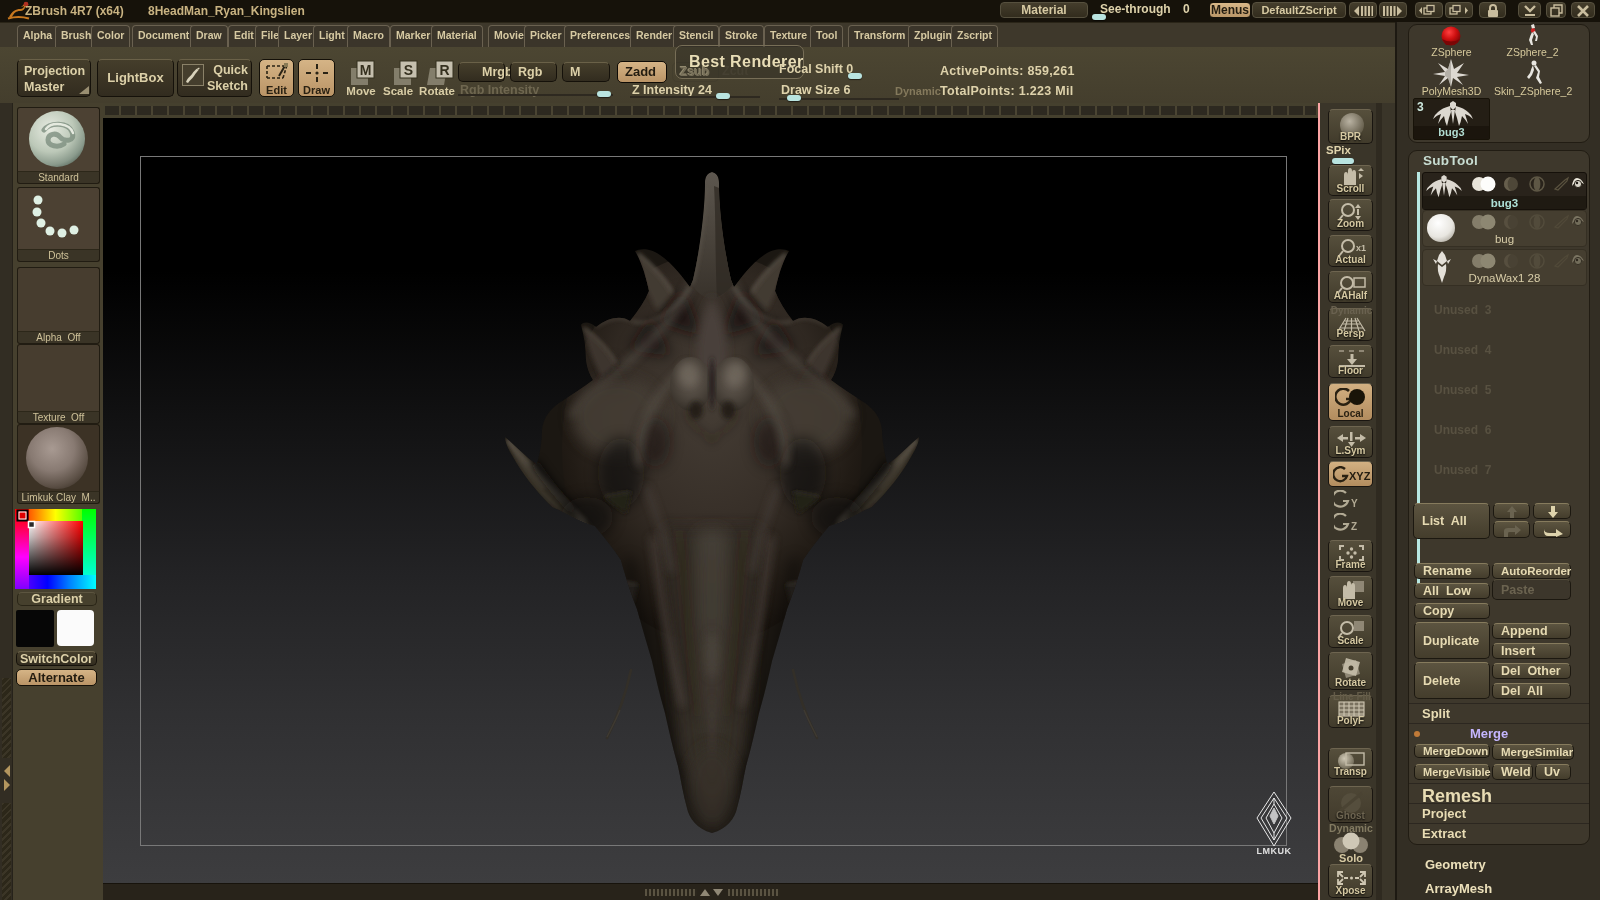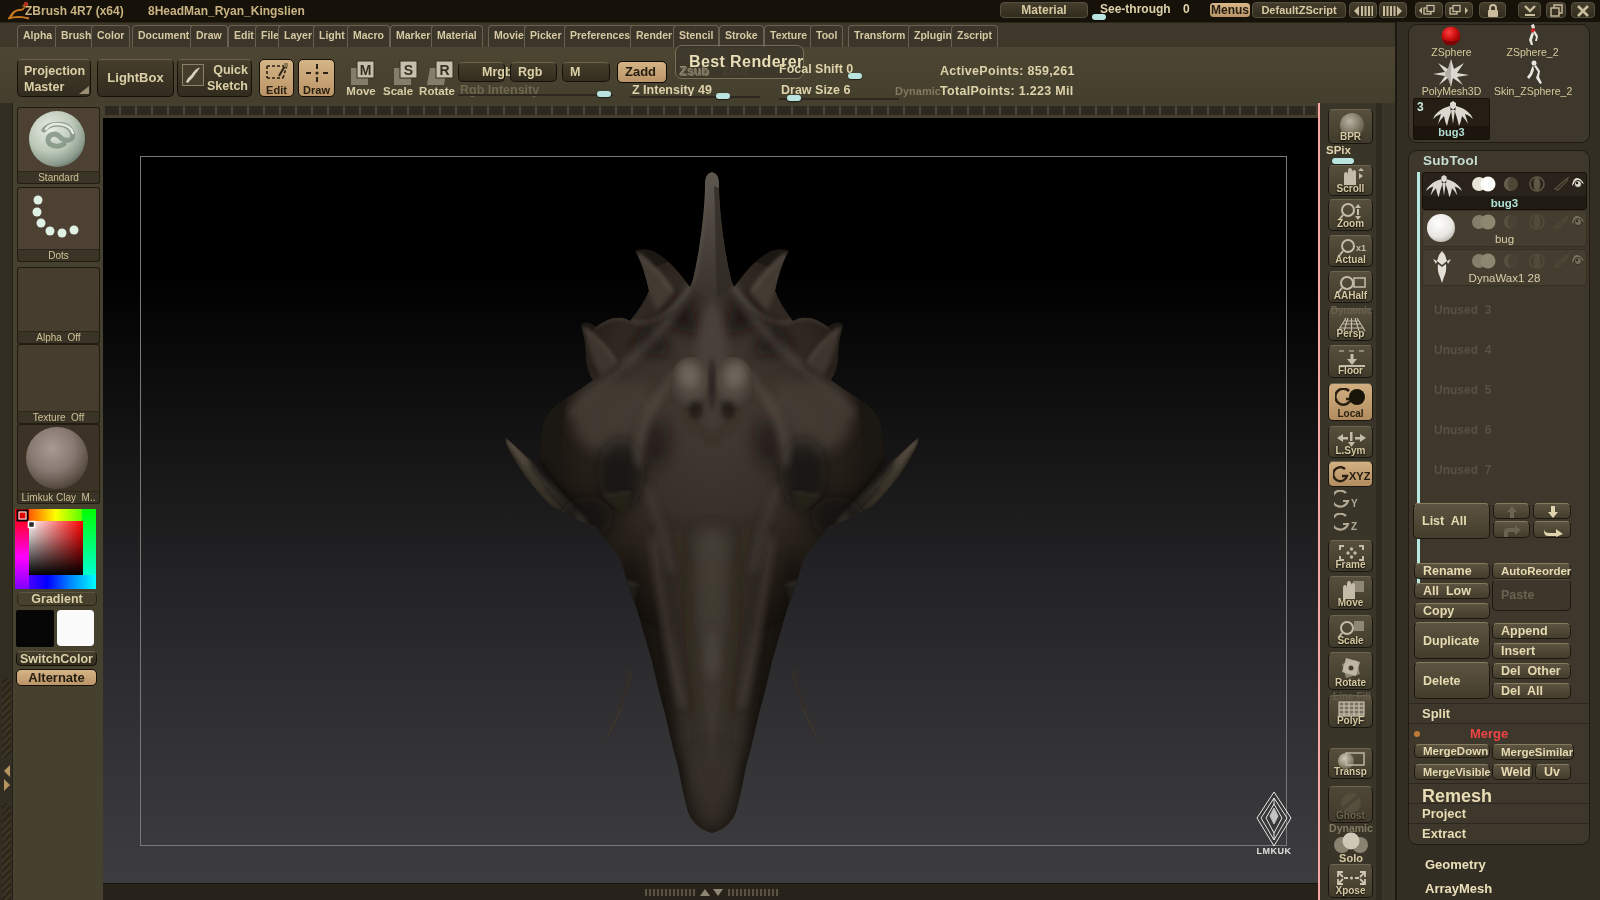--- a/index.html
+++ b/index.html
@@ -218,21 +218,21 @@
   <div class="tx" style="left:722px;top:17px;font-size:12.5px;color:#564f3c;">Zcut</div>
 
   <div class="abs" style="left:675px;top:-2px;width:129px;height:34px;background:#2e2a2266;border:1px solid #776e57;border-radius:7px;"></div>
   <div class="tx" style="left:689px;top:6px;font-size:16px;color:#e8ddb6;letter-spacing:0.4px;">Best Renderer</div>
   <div class="tx" style="left:779px;top:15px;font-size:12.5px;color:#ded2ab;">Focal Shift 0</div>
   <div class="sl" style="left:848px;top:26px;"></div>
 
   <div class="tx" style="left:460px;top:36px;font-size:12.5px;color:#6f6750;">Rgb Intensity</div>
   <div class="str" style="left:458px;top:47px;width:155px;"></div>
   <div class="sl" style="left:597px;top:44px;"></div>
-  <div class="tx" style="left:632px;top:36px;font-size:12.5px;color:#ded2ab;">Z Intensity 49</div>
+  <div class="tx" style="left:632px;top:36px;font-size:12.5px;color:#ded2ab;">Z Intensity 24</div>
   <div class="str" style="left:630px;top:49px;width:130px;"></div>
   <div class="sl" style="left:716px;top:46px;"></div>
   <div class="tx" style="left:781px;top:36px;font-size:12.5px;color:#ded2ab;">Draw Size 6</div>
   <div class="str" style="left:779px;top:51px;width:120px;"></div>
   <div class="sl" style="left:787px;top:48px;"></div>
   <div class="tx" style="left:895px;top:38px;font-size:11px;color:#84795c;">Dynamic</div>
 
   <div class="tx" style="left:940px;top:17px;font-size:12.5px;color:#ded2ab;letter-spacing:0.3px;">ActivePoints: 859,261</div>
   <div class="tx" style="left:940px;top:37px;font-size:12.5px;color:#ded2ab;letter-spacing:0.3px;">TotalPoints: 1.223 Mil</div>
 </div>
@@ -939,21 +939,21 @@
       </div>
   <div class="pbtn" style="left:17px;top:561px;width:76px;height:16px;">
         <i>All&nbsp; Low</i>
       </div>
   <div class="pbtn" style="left:95px;top:561px;width:79px;height:16px;">
         <i>All&nbsp; High</i>
       </div>
   <div class="pbtn" style="left:17px;top:581px;width:76px;height:16px;">
         <i>Copy</i>
       </div>
-  <div class="pbtn gr" style="left:95px;top:557px;width:79px;height:32px;">
+  <div class="pbtn gr" style="left:95px;top:557px;width:79px;height:21px;">
         <i>Paste</i>
       </div>
   <div class="pbtn" style="left:17px;top:600px;width:76px;height:37px;">
         <i>Duplicate</i>
       </div>
   <div class="pbtn" style="left:95px;top:601px;width:79px;height:16px;">
         <i>Append</i>
       </div>
   <div class="pbtn" style="left:95px;top:621px;width:79px;height:16px;">
         <i>Insert</i>
@@ -965,21 +965,21 @@
         <i>Del&nbsp; Other</i>
       </div>
   <div class="pbtn" style="left:95px;top:661px;width:79px;height:16px;">
         <i>Del&nbsp; All</i>
       </div>
 
   <div class="abs" style="left:12px;top:681px;width:180px;height:1px;background:#2c2720;"></div>
   <div class="tx" style="left:25px;top:684px;font-size:13px;color:#e8dcb4;">Split</div>
   <div class="abs" style="left:12px;top:701px;width:180px;height:1px;background:#2c2720;"></div>
   <div class="abs" style="left:17px;top:709px;width:6px;height:6px;border-radius:3px;background:#c07a38;"></div>
-  <div class="tx" style="left:29px;top:704px;font-size:13px;color:#ef4444;padding-left:44px;">Merge</div>
+  <div class="tx" style="left:29px;top:704px;font-size:13px;color:#c4b5fd;padding-left:44px;">Merge</div>
   <div class="pbtn" style="left:17px;top:722px;width:76px;height:14px;font-size:11.5px;text-align:right;">
         <i>MergeDown</i>
       </div>
   <div class="pbtn" style="left:95px;top:722px;width:82px;height:16px;font-size:11.5px;">
         <i>MergeSimilar</i>
       </div>
   <div class="pbtn" style="left:17px;top:742px;width:76px;height:16px;font-size:11px;">
         <i>MergeVisible</i>
       </div>
   <div class="pbtn" style="left:95px;top:742px;width:41px;height:16px;">

